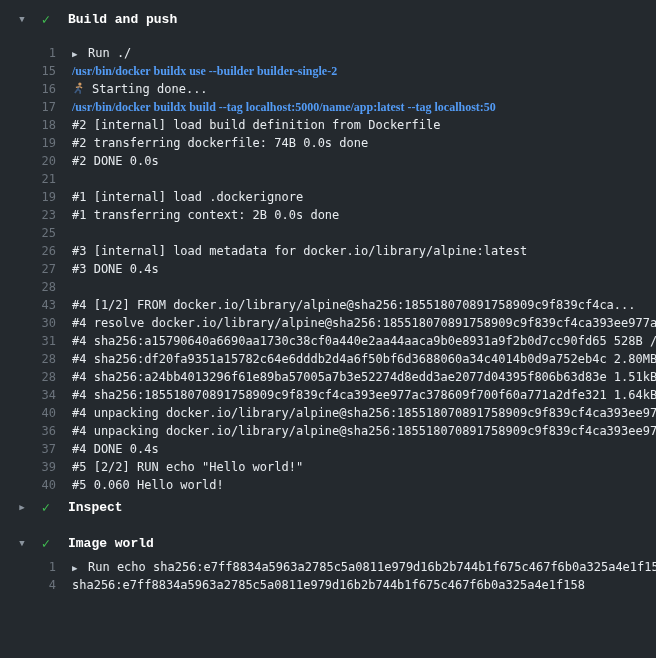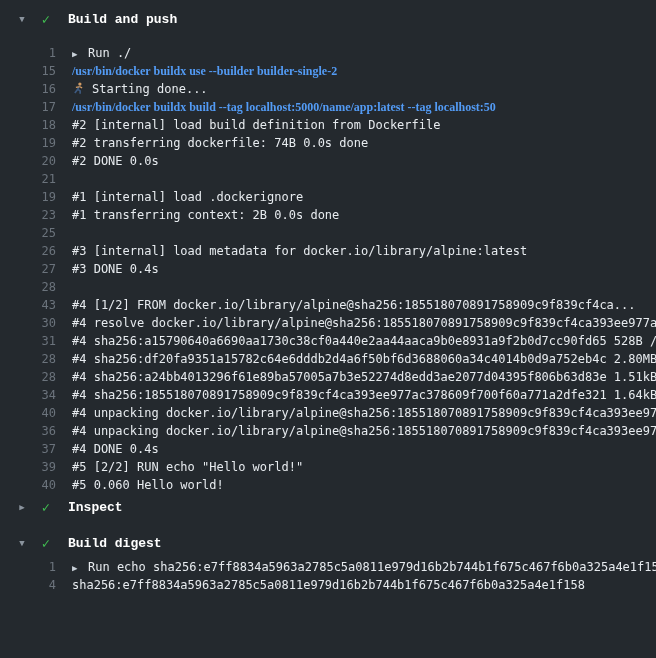--- a/index.html
+++ b/index.html
@@ -96,20 +96,20 @@
         <span class="tri">▶</span>
         <span class="check">✓</span>
         <span class="gtitle">Inspect</span>
       </div>
     </div>
     <div class="group-spacer"></div>
     <div class="group">
       <div class="group-header">
         <span class="tri">▼</span>
         <span class="check">✓</span>
-        <span class="gtitle">Build digest</span>
+        <span class="gtitle">Image world</span>
       </div>
       <div class="lines tight">
         <div class="row"><span class="num">1</span><span class="txt"><span class="run-arrow">▶</span><span>Run echo sha256:e7ff8834a5963a2785c5a0811e979d16b2b744b1f675c467f6b0a325a4e1f158</span></span></div>
         <div class="row"><span class="num">4</span><span class="txt"><span>sha256:e7ff8834a5963a2785c5a0811e979d16b2b744b1f675c467f6b0a325a4e1f158</span></span></div>
       </div>
     </div>
   </div>
 
 </body></html>

